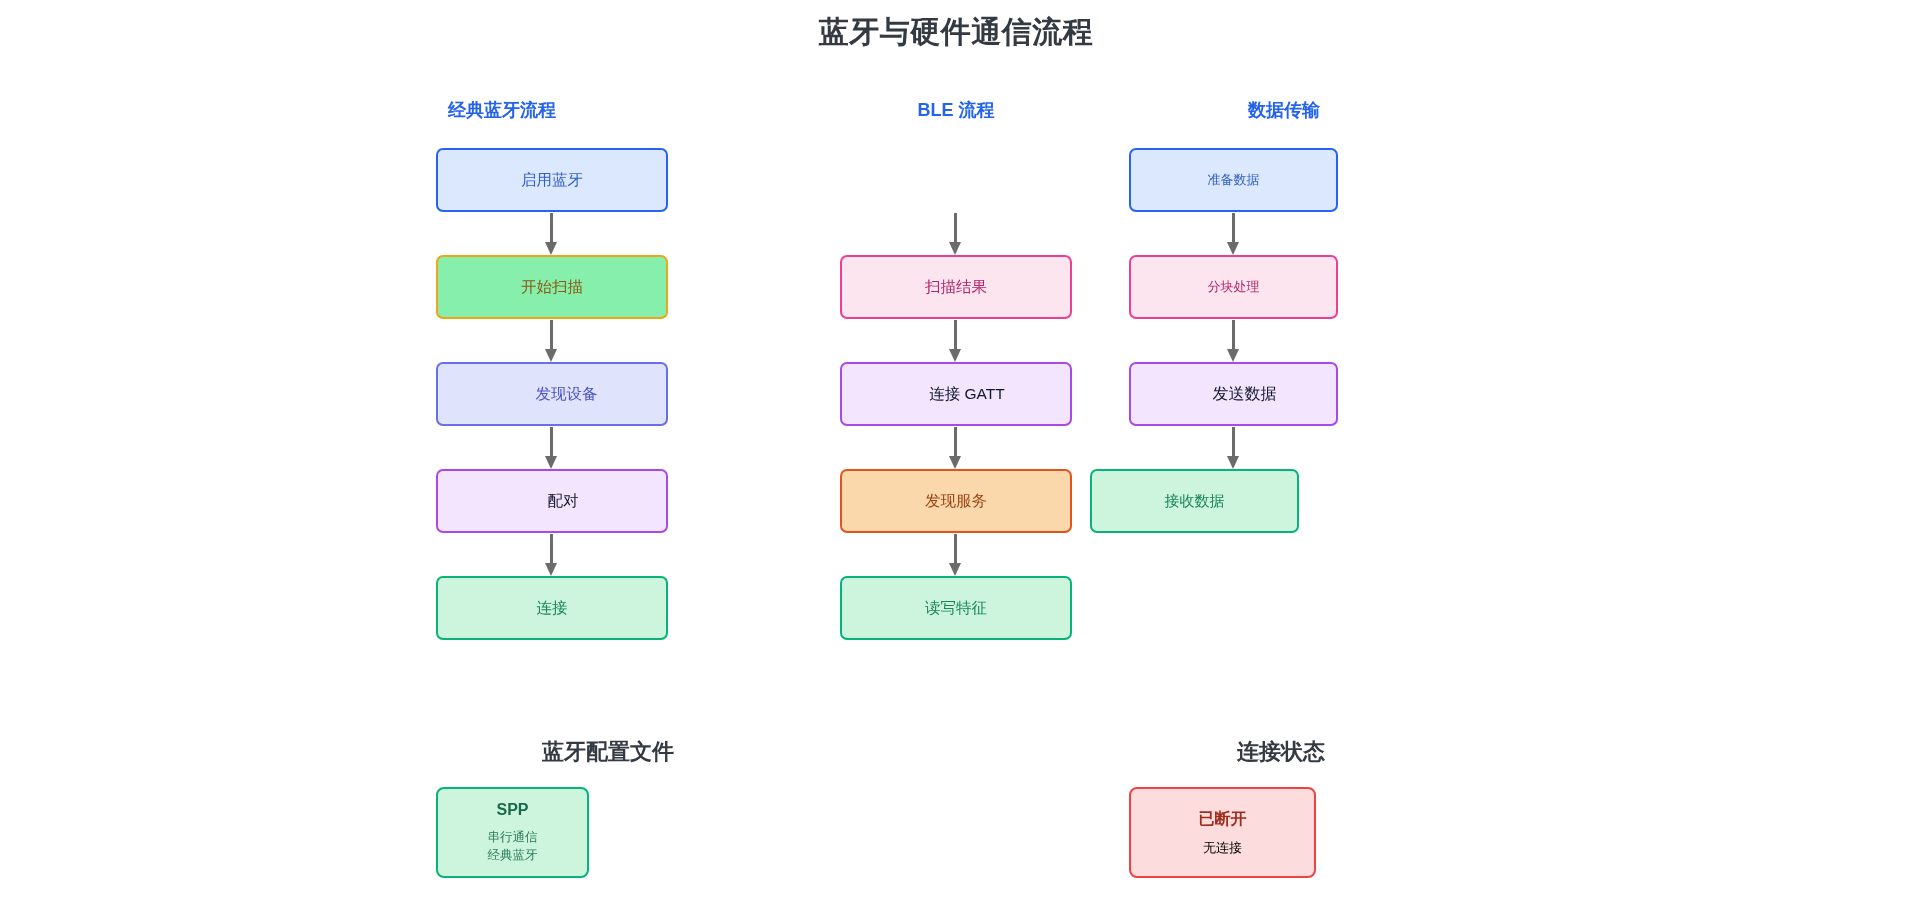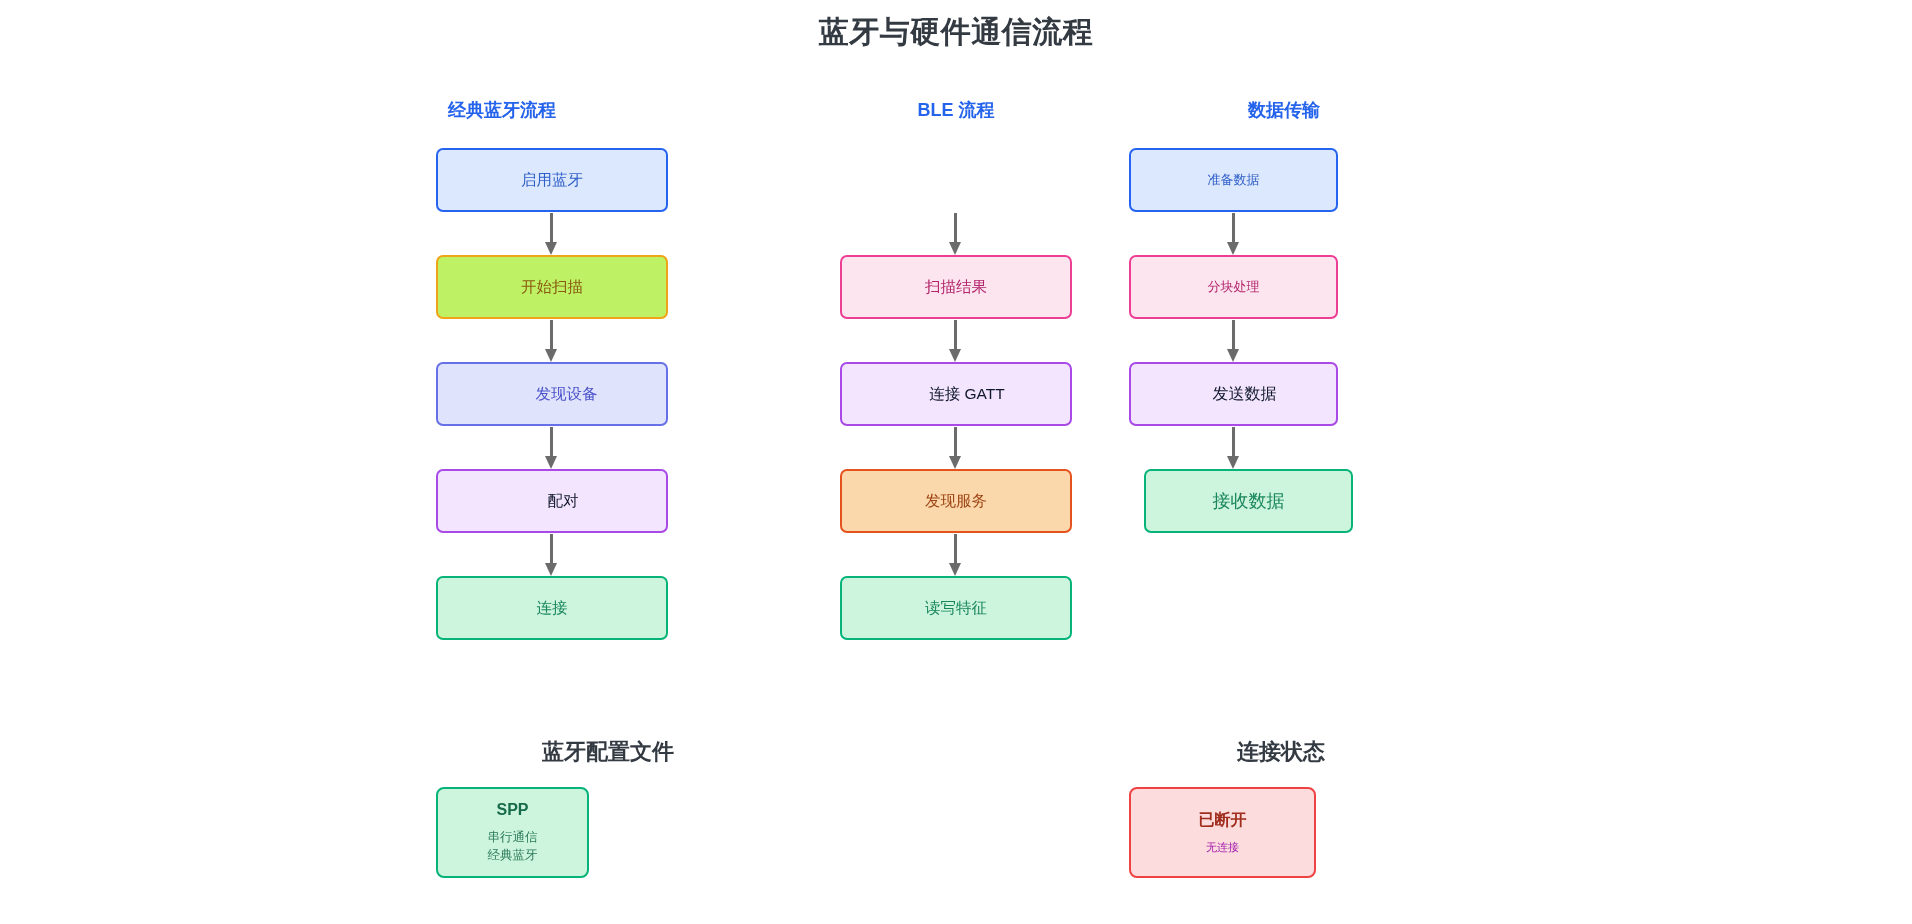--- a/index.html
+++ b/index.html
@@ -54,21 +54,21 @@
     display: flex;
     align-items: center;
     justify-content: center;
     text-align: center;
     line-height: 1.35;
   }
   .node-label { pointer-events: none; }
 
   
   .c-blue   { background: #dce8fd; border-color: #2563f0; color: #2f5fc8; }
-  .c-yellow { background: #bef264; border-color: #f0a417; color: #8a5a10; }
+  .c-yellow { background: #86efac; border-color: #f0a417; color: #8a5a10; }
   .c-indigo { background: #e0e3fc; border-color: #6670e8; color: #4a52c8; }
   .c-violet { background: #f3e5fd; border-color: #a849e8; color: #0f172a; padding-left: 22px; }
   .c-green  { background: #cdf4dd; border-color: #06b479; color: #19865c; }
   .c-pink   { background: #fde5f0; border-color: #ec3f94; color: #b2246b; }
   .c-orange { background: #fbd8ab; border-color: #e4531d; color: #9c4414; }
 
   
   .arrow {
     position: absolute;
     width: 13px;
@@ -138,22 +138,22 @@
     align-items: center;
     justify-content: center;
   }
   .status-name {
     font-size: 16px;
     font-weight: bold;
     color: #9f2c1c;
     margin-bottom: 9px;
   }
   .status-desc {
-    font-size: 11px;
-    color: #a21caf;
+    font-size: 13px;
+    color: #000000;
   }
 </style>
 </head>
 <body>
 
 <div class="page">
 
   <div class="diagram-title">蓝牙与硬件通信流程</div>
 
   <div class="col-header" style="left:374px; top:98px; width:256px;">经典蓝牙流程</div>
@@ -246,21 +246,21 @@
   </div>
 
   <div class="node c-violet" style="left:1129px; top:362px; width:209px; height:64px; font-size:16px;">
     <span class="node-label">发送数据</span>
   </div>
   <div class="arrow" style="left:1227px; top:427px; height:42px;">
     <div class="shaft" style="height:29px;"></div>
     <div class="head" style="top:29px;"></div>
   </div>
 
-  <div class="node c-green" style="left:1144px; top:469px; width:209px; height:64px; font-size:18px;">
+  <div class="node c-green" style="left:1090px; top:469px; width:209px; height:64px; font-size:15px;">
     <span class="node-label">接收数据</span>
   </div>
 
   <div class="section-title" style="left:480px; top:737px; width:256px;">蓝牙配置文件</div>
 
   <div class="profile-card" style="left:436px; top:787px; width:153px; height:91px;">
     <div class="profile-name">SPP</div>
     <div class="profile-desc">
       <div>串行通信</div>
       <div>经典蓝牙</div>

